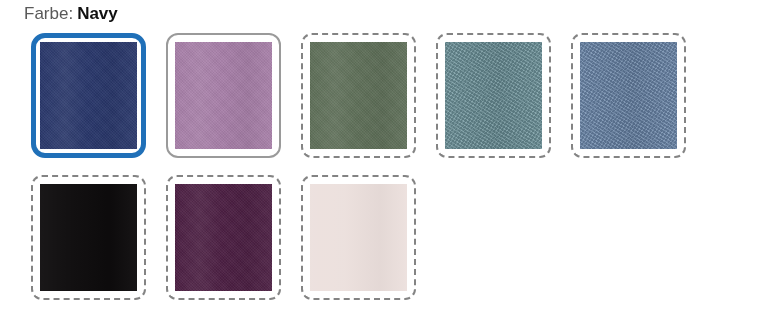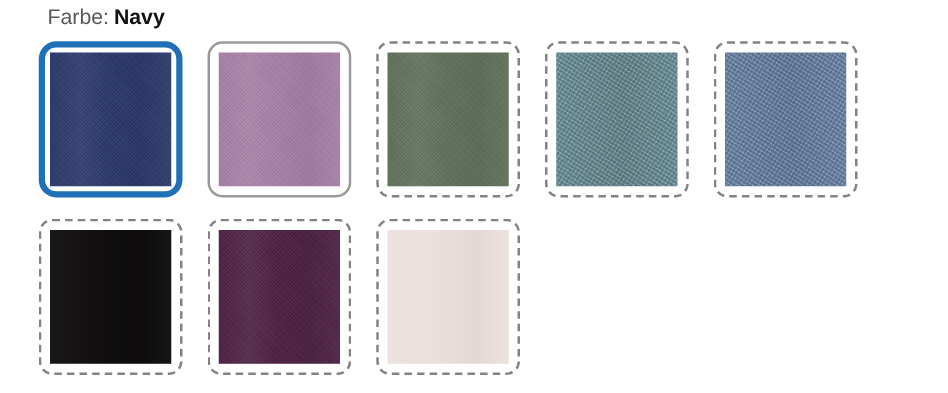--- a/index.html
+++ b/index.html
@@ -11,21 +11,21 @@
     height: 314px;
     background: #ffffff;
     font-family: "Liberation Sans", sans-serif;
     overflow: hidden;
     position: relative;
   }
 
   
   #attribute-header {
     position: absolute;
-    left: 38px;
+    left: 24px;
     top: 3px;
     font-size: 17px;
     line-height: 22px;
     white-space: nowrap;
   }
   #attribute-header .attr-label {
     color: #595959;
     font-weight: 400;
   }
   #attribute-header .attr-value {

